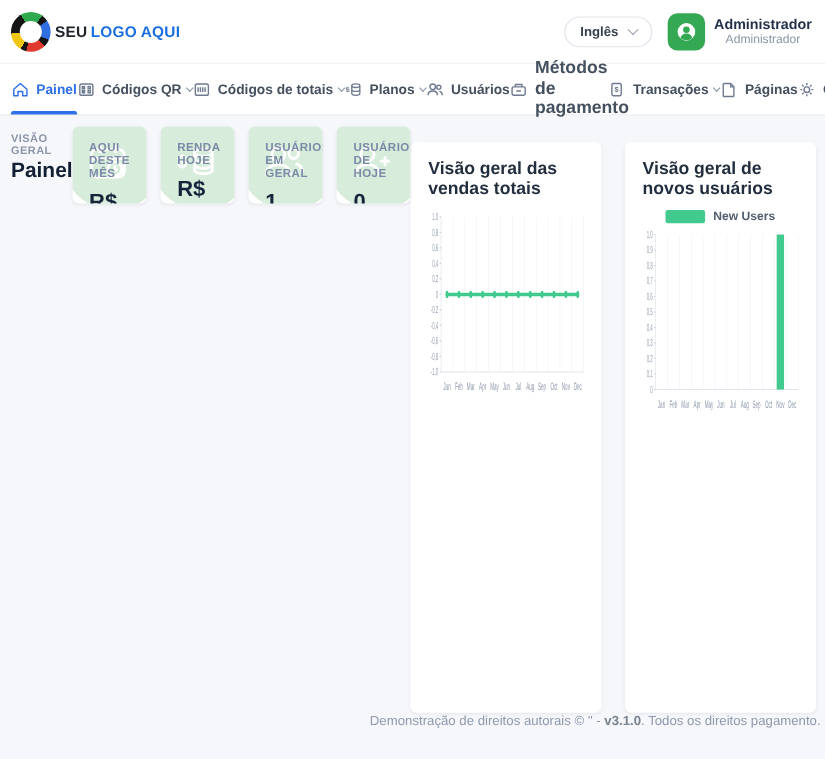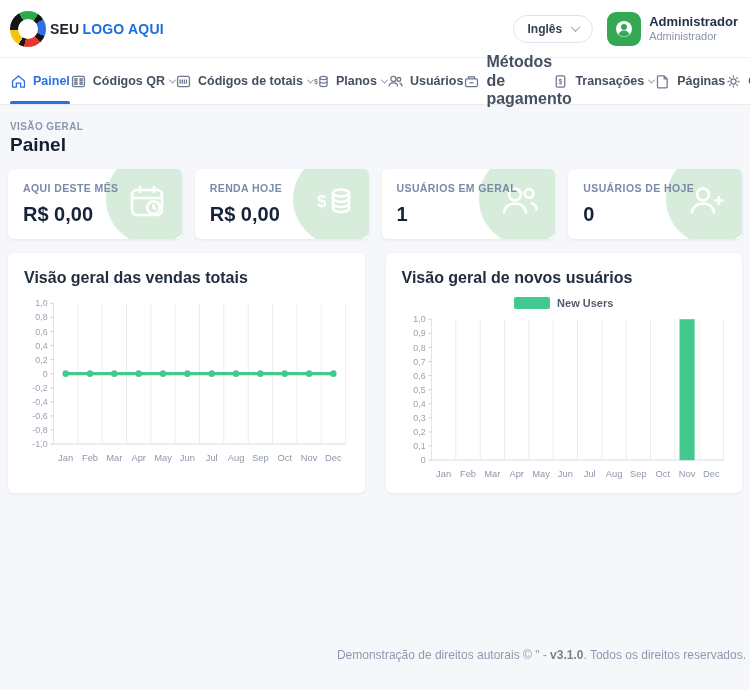--- a/index.html
+++ b/index.html
@@ -9,42 +9,42 @@
 
   
   .header { background:#fff; height:58px; display:flex; align-items:center; justify-content:space-between; padding:0 12px 0 10px; border-bottom:1px solid #eef0f4; flex:0 0 auto; }
   .brand { display:flex; align-items:center; gap:4px; }
   .logo-ring { width:36px; height:36px; border-radius:50%; position:relative; flex:0 0 auto;
     background:conic-gradient(from -30deg, #2fa94e 0 18%, #151515 18% 24%, #2f6fe0 24% 40%, #151515 40% 46%, #df3a2d 46% 62%, #151515 62% 67%, #f2c511 67% 82%, #151515 82% 100%); }
   .logo-ring::after { content:""; position:absolute; inset:8px; background:#fff; border-radius:50%; }
   .brand-text { font-size:14px; font-weight:bold; letter-spacing:.2px; }
   .brand-seu { color:#20262e; }
   .brand-rest { color:#1a6fe0; margin-left:3px; }
-  .header-right { display:flex; align-items:center; gap:14px; }
+  .header-right { display:flex; align-items:center; gap:14px;text-align:center; }
   .lang-select { display:flex; align-items:center; gap:10px; border:1px solid #dfe3ea; border-radius:16px; padding:6px 13px; background:#fff; cursor:pointer; }
   .lang-label { font-size:12px; font-weight:bold; color:#35404f; }
   .chev { width:7px; height:7px; border-right:1.6px solid #9aa3b2; border-bottom:1.6px solid #9aa3b2; transform:rotate(45deg) translate(-1px,-1px); display:inline-block; }
   .user-menu { display:flex; align-items:center; gap:8px; cursor:pointer; }
   .avatar { width:34px; height:34px; border-radius:9px; background:#34a853; display:flex; align-items:center; justify-content:center; }
   .user-text { display:flex; flex-direction:column; line-height:1.2; }
   .user-name { font-size:13px; font-weight:bold; color:#23314a; }
   .user-role { font-size:11px; color:#8b95a6; }
 
   
   .nav { background:#fff; height:47px; display:flex; align-items:center; justify-content:space-between; padding:0 10px; border-bottom:1px solid #e8ebf0; flex:0 0 auto; }
   .nav-item { position:relative; height:100%; display:flex; align-items:center; gap:6px; color:#45505f; font-size:12.5px; font-weight:bold; cursor:pointer; white-space:nowrap; }
   .nav-item svg { flex:0 0 auto; color:#6e7a8f; }
   .nav-item.active { color:#2c6fe8; }
   .nav-item.active svg { color:#2c6fe8; }
   .nav-item.active::after { content:""; position:absolute; left:0; right:0; bottom:0; height:3px; background:#2c6fe8; border-radius:2px 2px 0 0; }
   .nav-item .chev { width:5px; height:5px; margin-left:-1px; border-color:#8b95a6; }
   .nav-label.narrow { white-space:normal; max-width:66px; font-size:16px; line-height:1.18; }
 
   
-  .main { flex:1 1 auto; padding:10px 8px 0; display:flex; flex-direction:column; }
+  .main { flex:1 1 auto; padding:10px 8px 0; display:flex; flex-direction:row; }
   .breadcrumb-block { margin:6px 0 13px; padding-left:2px; }
   .breadcrumb { font-size:10px; font-weight:bold; color:#8b96a9; letter-spacing:.4px; }
   .page-title { font-size:19px; font-weight:bold; color:#121f33; margin-top:2px; }
 
   .stats-row { display:grid; grid-template-columns:repeat(4,1fr); gap:13px; }
   .stat-card { background:#fff; border-radius:6px; box-shadow:0 1px 3px rgba(16,24,40,.07); height:70px; padding:13px 15px; position:relative; overflow:hidden; }
   .stat-label { font-size:10.5px; font-weight:bold; color:#7b8aa6; letter-spacing:.4px; position:relative; z-index:2; }
   .stat-value { font-size:20px; font-weight:bold; color:#16233a; margin-top:9px; position:relative; z-index:2; }
   .stat-bubble { position:absolute; top:-16px; right:-16px; width:92px; height:92px; border-radius:50%; background:#d7ecdb; display:flex; align-items:center; justify-content:center; z-index:1; }
   .stat-bubble svg { margin:6px 10px 0 0; }
@@ -358,16 +358,16 @@
               <text x="316.625" y="158" text-anchor="middle" font-size="9.5" fill="#8d97ab">Dec</text>
               <rect x="284.2025" y="6" width="15.345" height="136" fill="#41c98e"></rect>
             </svg>
           </div>
       </div>
     </div>
 
   </div>
 
   <div class="footer">
-    <span>Demonstração de direitos autorais © " - </span><b>v3.1.0</b><span>. Todos os direitos reservados.</span>
+    <span>Demonstração de direitos autorais © " - </span><b>v3.1.0</b><span>. Todos os direitos pagamento.</span>
   </div>
 
 </div>
 
 </body></html>

